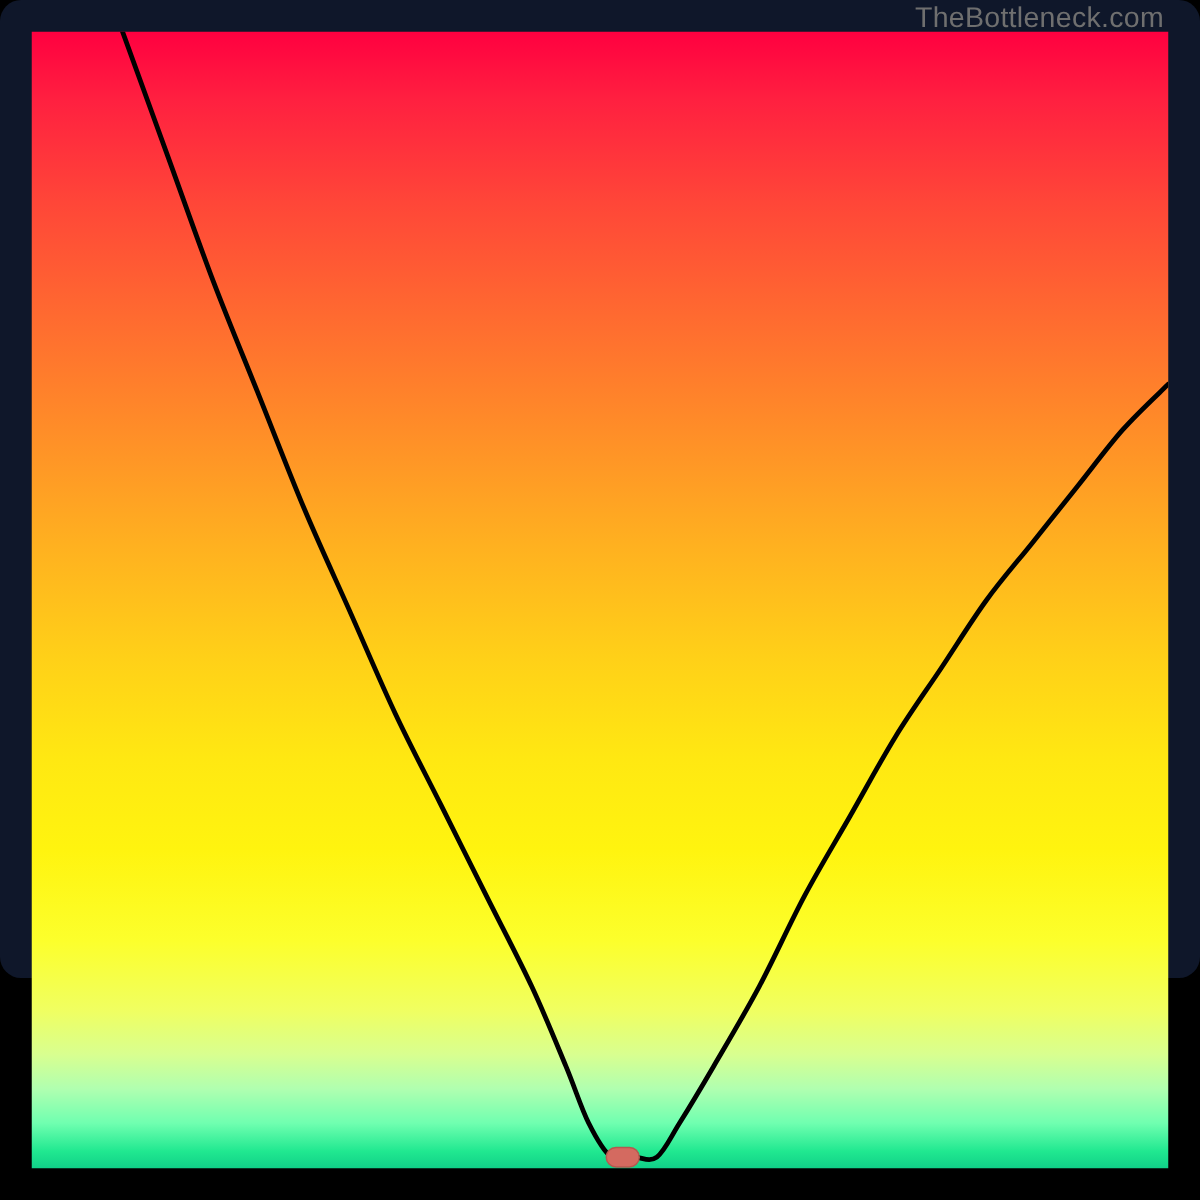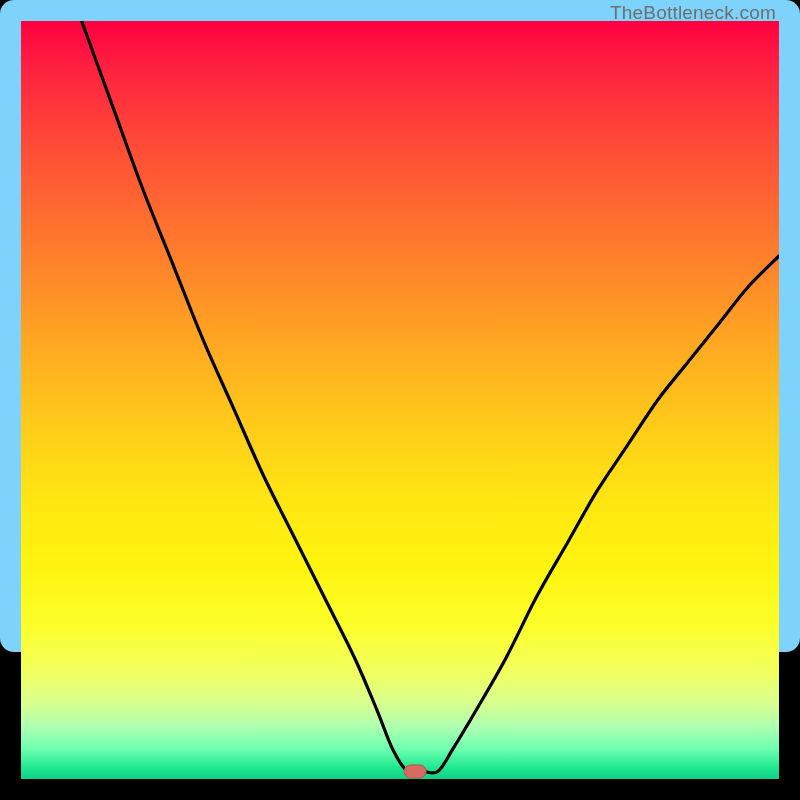--- a/index.html
+++ b/index.html
@@ -10,21 +10,21 @@
     background: #000;
     overflow: hidden;
     font-family: Arial, Helvetica, sans-serif;
   }
   .frame {
     position: absolute;
     left: 0;
     top: 0;
     width: 800px;
     height: 652px;
-    background: #7dd3fc;
+    background: #0f172a;
     border-radius: 14px;
   }
   .plot-area {
     position: absolute;
     left: 21px;
     top: 21px;
     width: 758px;
     height: 758px;
     overflow: hidden;
   }

